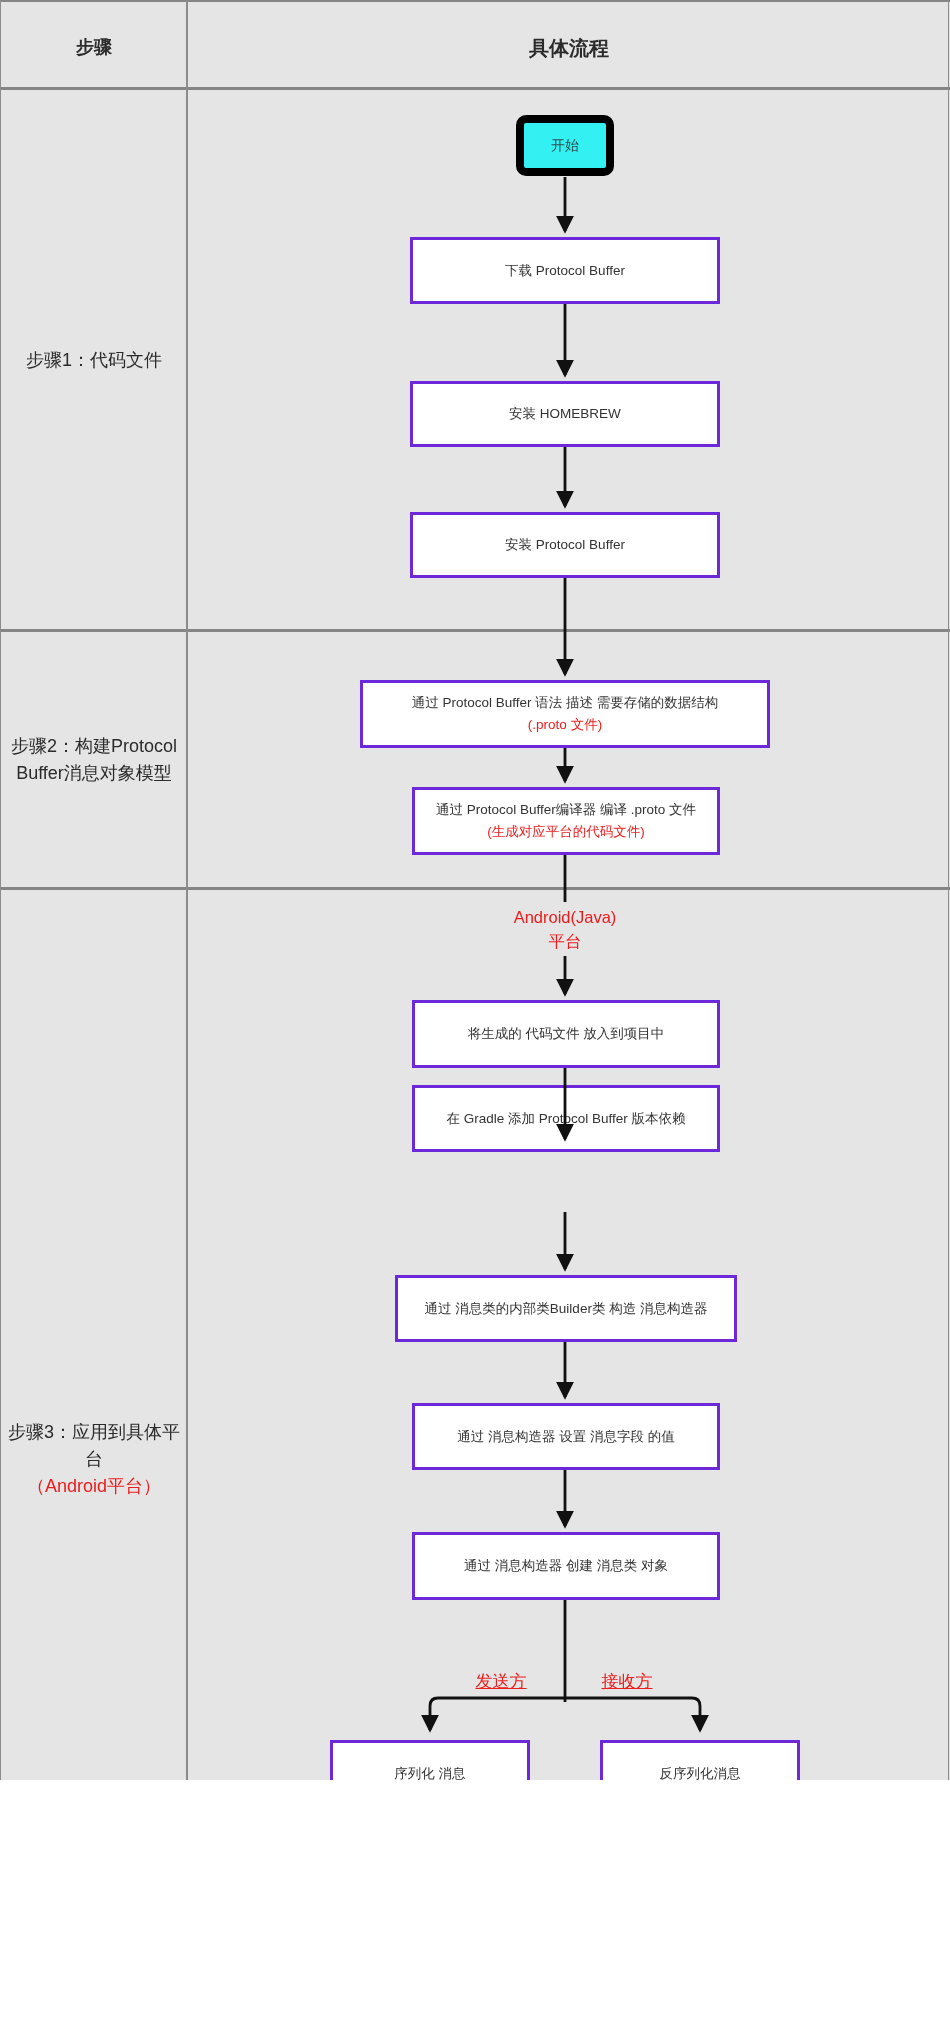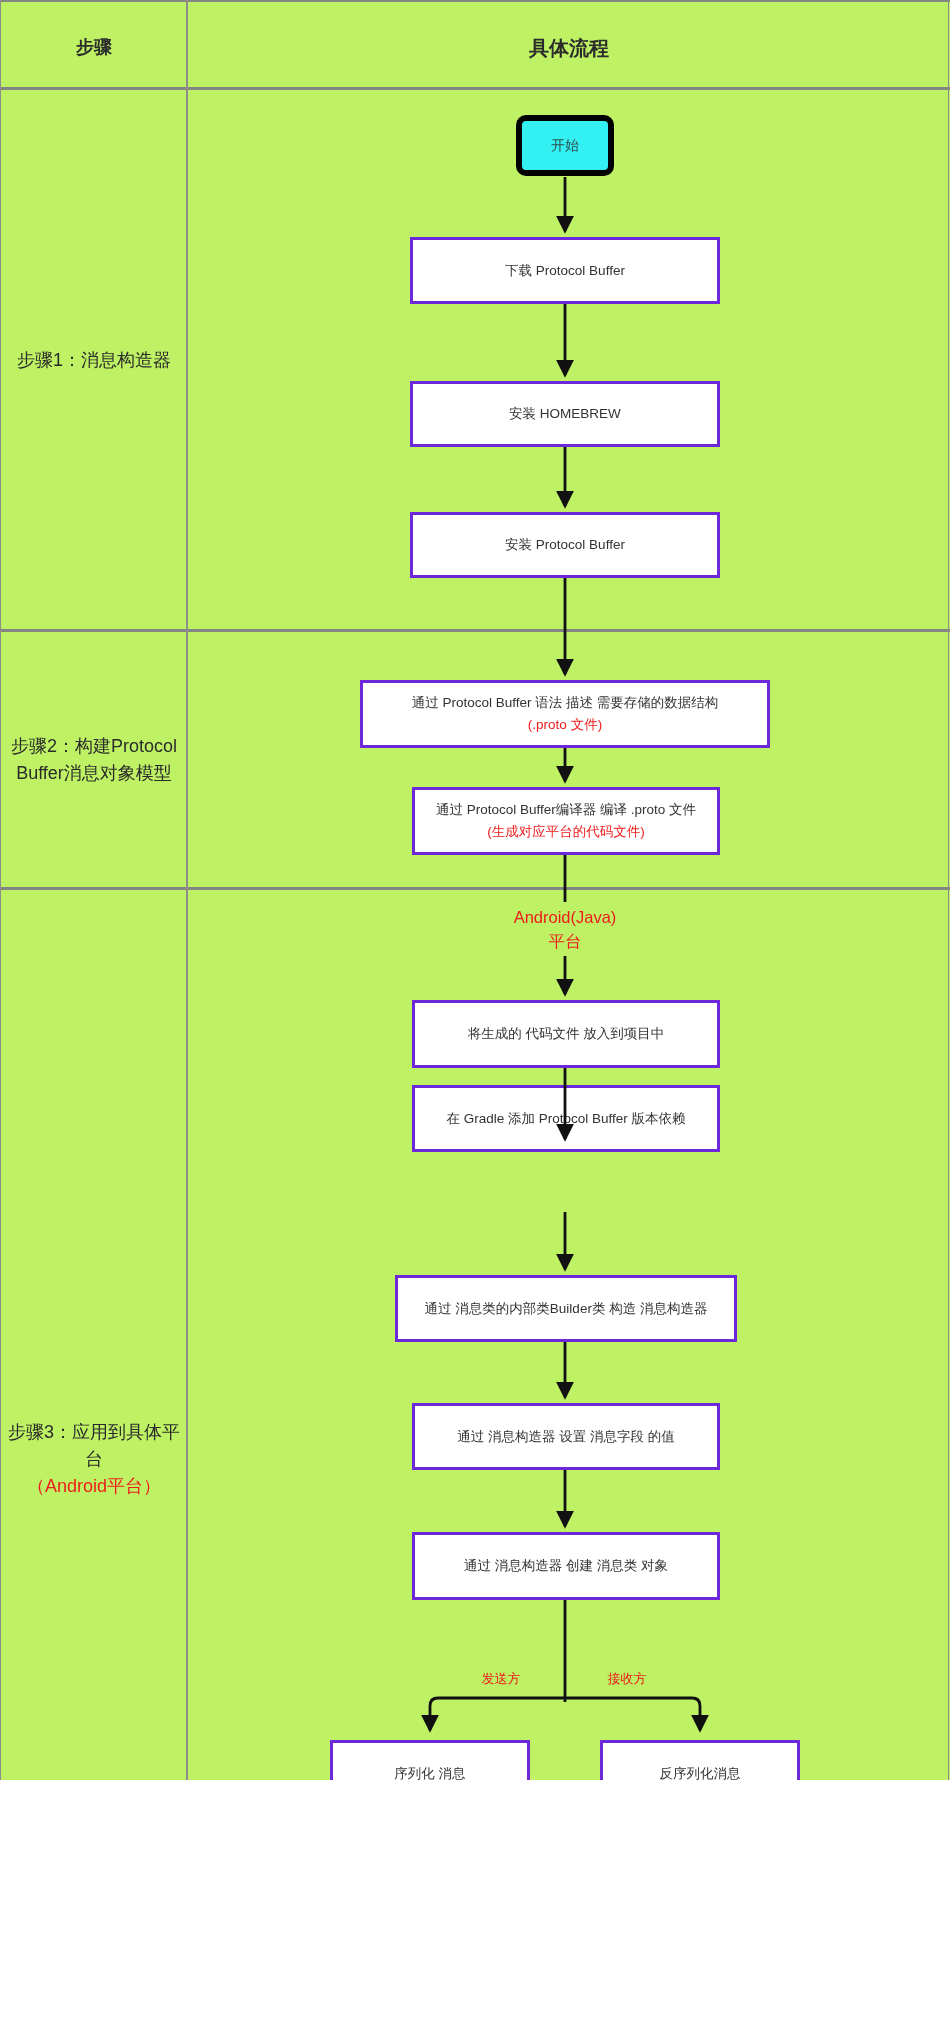--- a/index.html
+++ b/index.html
@@ -1,62 +1,62 @@
 <!DOCTYPE html>
 <html><head>
 <meta charset="utf-8">
 <style>
   html,body{margin:0;padding:0;background:#fff;}
   #canvas{
-    position:relative;width:950px;height:1780px;background:#bef264;
+    position:relative;width:950px;height:1780px;background:#e5e5e5;
     font-family:"Liberation Sans","DejaVu Sans",sans-serif;overflow:hidden;
   }
   
   .h-border{position:absolute;left:0;width:950px;background:#858585;}
   .v-border{position:absolute;top:0;height:2016px;background:#8c8c8c;}
   
   .cell-label{position:absolute;left:1px;width:186px;text-align:center;color:#2b2b2b;}
   .th{font-weight:bold;font-size:18px;}
   .step-label{font-size:18px;line-height:27px;}
   .th-flow{position:absolute;left:188px;width:762px;text-align:center;font-weight:bold;font-size:20px;color:#2b2b2b;}
   
   .box{
     position:absolute;background:#ffffff;border:3px solid #6d28d9;
     display:flex;flex-direction:column;align-items:center;justify-content:center;
     text-align:center;font-size:13.5px;color:#333;line-height:22px;box-sizing:border-box;
   }
   .terminal{
-    position:absolute;background:#33f1f3;border:6px solid #000000;border-radius:10px;
+    position:absolute;background:#33f1f3;border:8px solid #000000;border-radius:10px;
     display:flex;align-items:center;justify-content:center;
     font-size:14px;color:#2f4f4f;box-sizing:border-box;
   }
   .red{color:#ed1c1c;}
   .free-label{position:absolute;text-align:center;font-size:16.5px;line-height:24px;color:#ed1c1c;}
-  .branch-label{position:absolute;width:90px;text-align:center;font-size:13px;color:#ed1c1c;}
+  .branch-label{position:absolute;width:90px;text-align:center;font-size:17px;color:#ed1c1c;text-decoration:underline;}
   svg.connectors{position:absolute;left:0;top:0;pointer-events:none;}
 </style>
 </head>
 <body>
 
 <div id="canvas">
 
   <div class="h-border" style="top:0;height:2px;"></div>
   <div class="h-border" style="top:87px;height:3px;"></div>
   <div class="h-border" style="top:629px;height:3px;"></div>
   <div class="h-border" style="top:887px;height:3px;"></div>
   <div class="h-border" style="top:2013px;height:3px;"></div>
   <div class="v-border" style="left:0;width:1px;"></div>
   <div class="v-border" style="left:186px;width:2px;"></div>
   <div class="v-border" style="left:948px;width:1px;"></div>
 
   <div class="cell-label th" style="top:35px;">步骤</div>
   <div class="th-flow" style="top:35px;">具体流程</div>
 
   <div class="cell-label step-label" style="top:347px;">
-    <div>步骤1：消息构造器</div>
+    <div>步骤1：代码文件</div>
   </div>
   <div class="cell-label step-label" style="top:733px;">
     <div>步骤2：构建Protocol</div>
     <div>Buffer消息对象模型</div>
   </div>
   <div class="cell-label step-label" style="top:1419px;">
     <div>步骤3：应用到具体平</div>
     <div>台</div>
     <div class="red">（Android平台）</div>
   </div>

